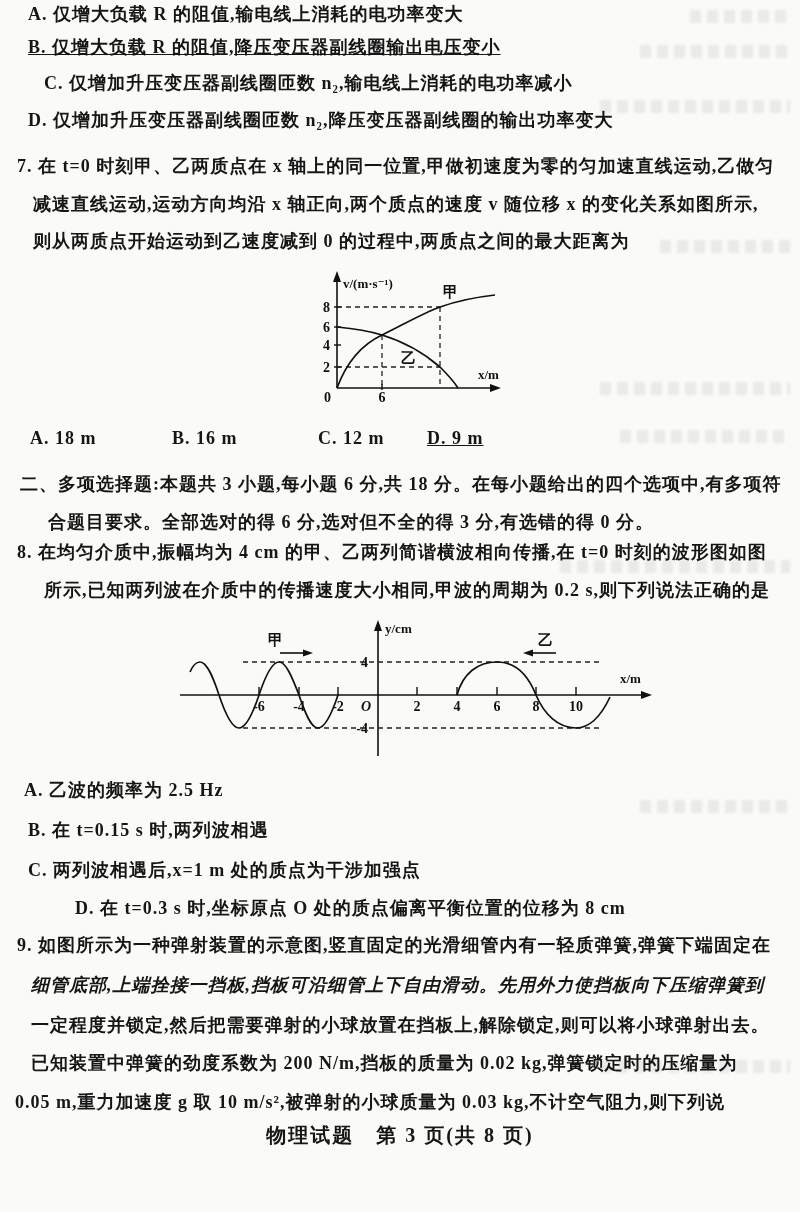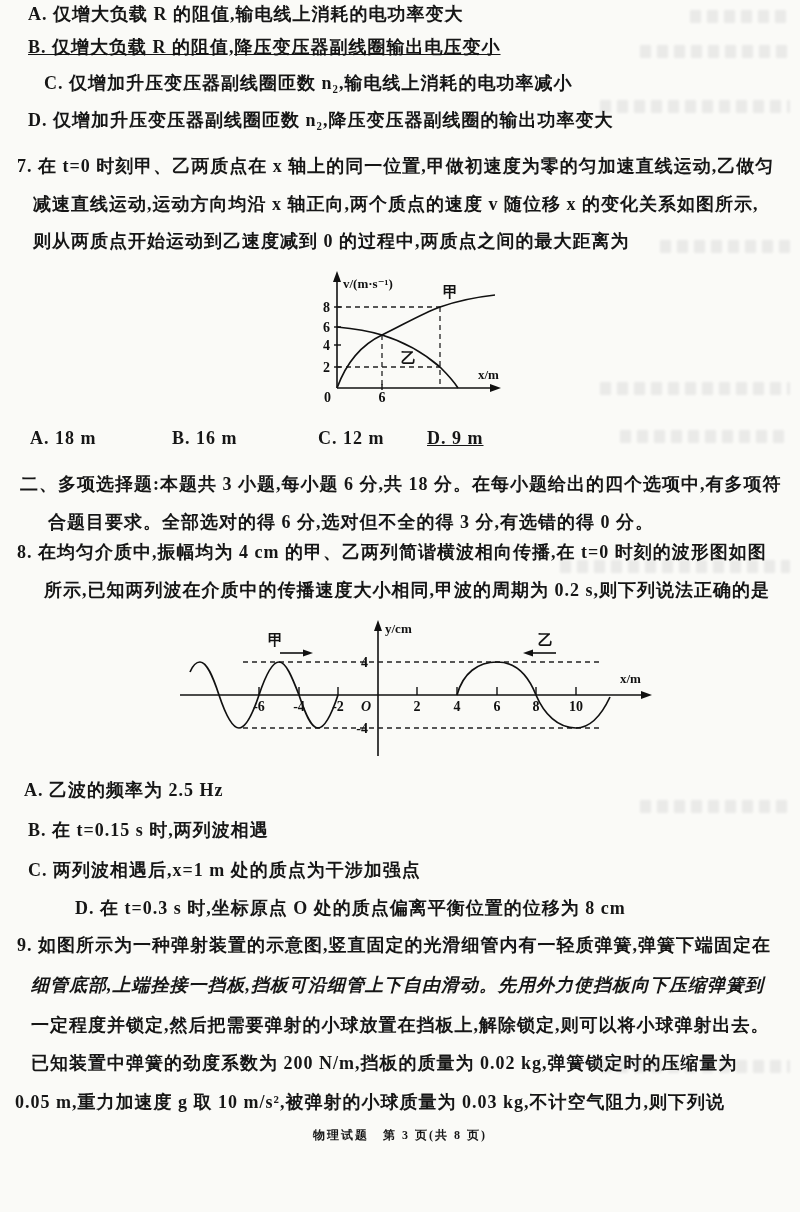--- a/index.html
+++ b/index.html
@@ -4,21 +4,21 @@
 <style>
   html,body{margin:0;padding:0;}
   body{
     width:800px;height:1212px;position:relative;overflow:hidden;
     background:#fafaf7;color:#161616;
     font-family:"Liberation Serif","DejaVu Serif",serif;
     font-size:18px;font-weight:600;letter-spacing:1px;line-height:22px;
   }
   .abs{position:absolute;white-space:nowrap;}
   .bold{font-weight:800;margin-top:10px;}
-  .footer{font-size:12px;letter-spacing:2px;}
+  .footer{font-size:20px;letter-spacing:2px;}
   svg text{font-family:"Liberation Serif","DejaVu Serif",serif;fill:#111;letter-spacing:0;}
   .axis{stroke:#111;stroke-width:1.6;fill:none;}
   .curve{stroke:#111;stroke-width:1.7;fill:none;}
   .dash{stroke:#222;stroke-width:1.3;fill:none;stroke-dasharray:5 4;}
   .tick{stroke:#111;stroke-width:1.4;}
   .arrowfill{fill:#111;stroke:none;}
   .bleed{position:absolute;opacity:.10;filter:blur(1.2px);
     background:repeating-linear-gradient(90deg, #6a6a6a 0 11px, transparent 11px 17px);
     height:13px;pointer-events:none;}
 </style>

